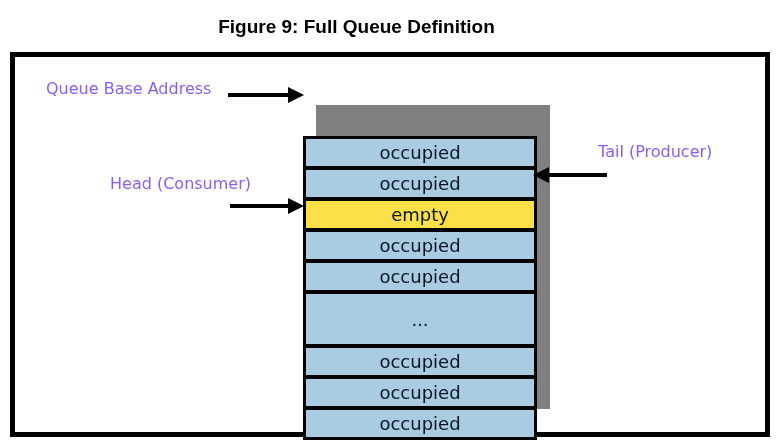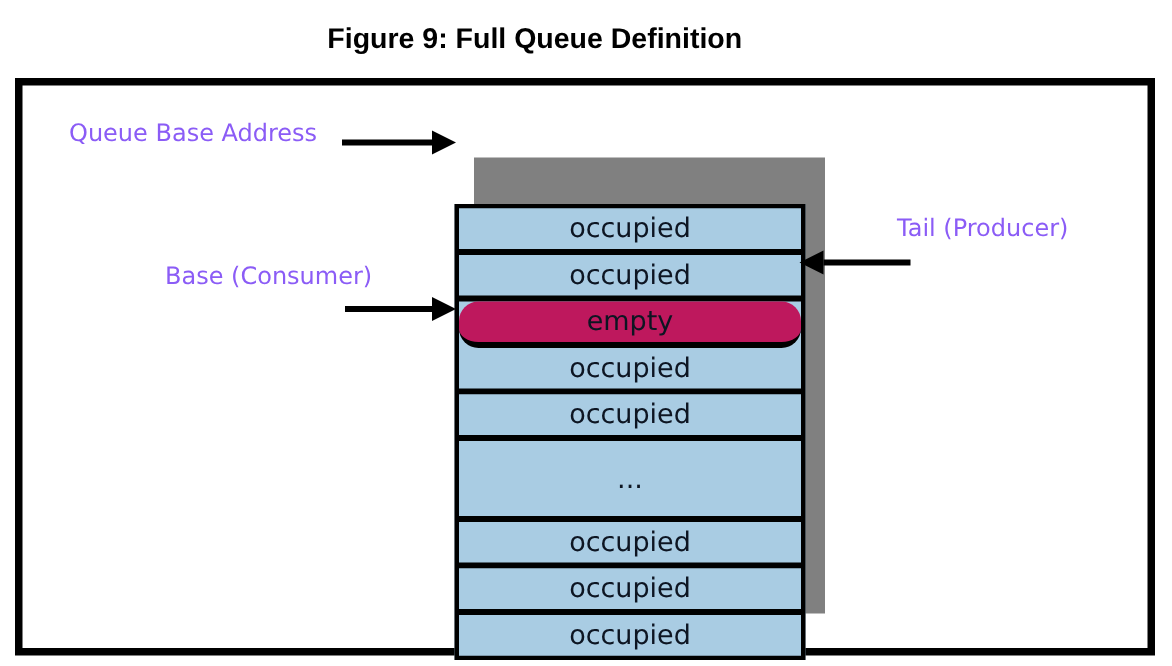--- a/index.html
+++ b/index.html
@@ -85,32 +85,32 @@
 
 <div class="figure-title">Figure 9: Full Queue Definition</div>
 
 <div class="frame"></div>
 
 <div class="queue-shadow" style="background: rgb(128, 128, 128);"></div>
 
 <div class="queue" style="border-color: rgb(0, 0, 0);">
     <div class="cell" style="background: rgb(169, 204, 227);">occupied</div>
     <div class="cell" style="background: rgb(169, 204, 227);">occupied</div>
-    <div class="cell" style="background: #be185d; border-radius: 13px;">empty</div>
+    <div class="cell" style="background: #fde047;">empty</div>
     <div class="cell" style="background: rgb(169, 204, 227);">occupied</div>
     <div class="cell" style="background: rgb(169, 204, 227);">occupied</div>
     <div class="cell tall" style="background: rgb(169, 204, 227);">...</div>
     <div class="cell" style="background: rgb(169, 204, 227);">occupied</div>
     <div class="cell" style="background: rgb(169, 204, 227);">occupied</div>
     <div class="cell" style="background: rgb(169, 204, 227);">occupied</div>
   </div>
 
 <div class="diagram-label" style="left:46px; top:79px;">Queue Base Address</div>
 <div class="arrow-line" style="left:228px; top:93px; width:62px;"></div>
 <div class="arrow-head-right" style="left:288px; top:87px;"></div>
 
-<div class="diagram-label" style="left:110px; top:174px;">Base (Consumer)</div>
+<div class="diagram-label" style="left:110px; top:174px;">Head (Consumer)</div>
 <div class="arrow-line" style="left:230px; top:204px; width:58px;"></div>
 <div class="arrow-head-right" style="left:288px; top:198px;"></div>
 
 <div class="diagram-label" style="left:598px; top:142px;">Tail (Producer)</div>
 <div class="arrow-head-left" style="left:533px; top:167px;"></div>
 <div class="arrow-line" style="left:549px; top:173px; width:58px;"></div>
 
 </body></html>

